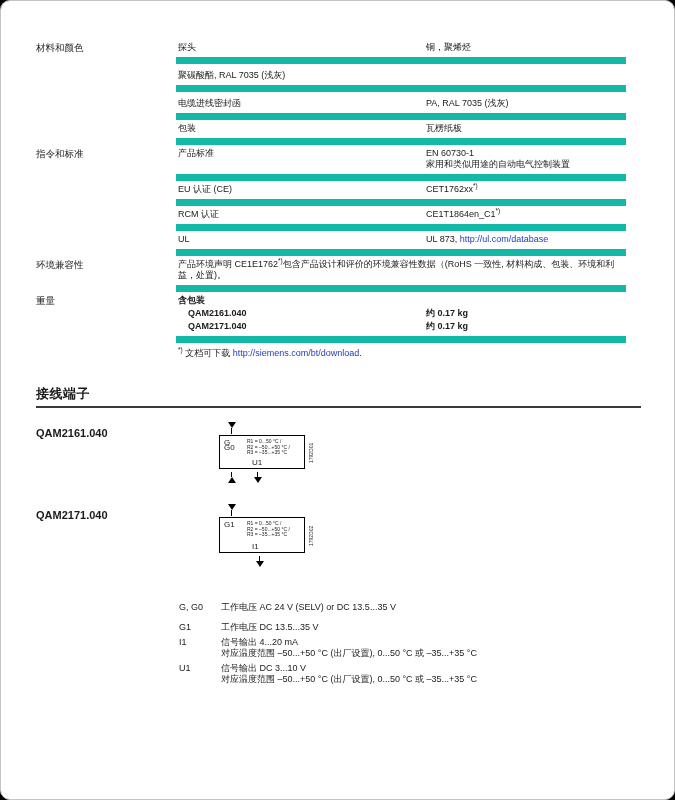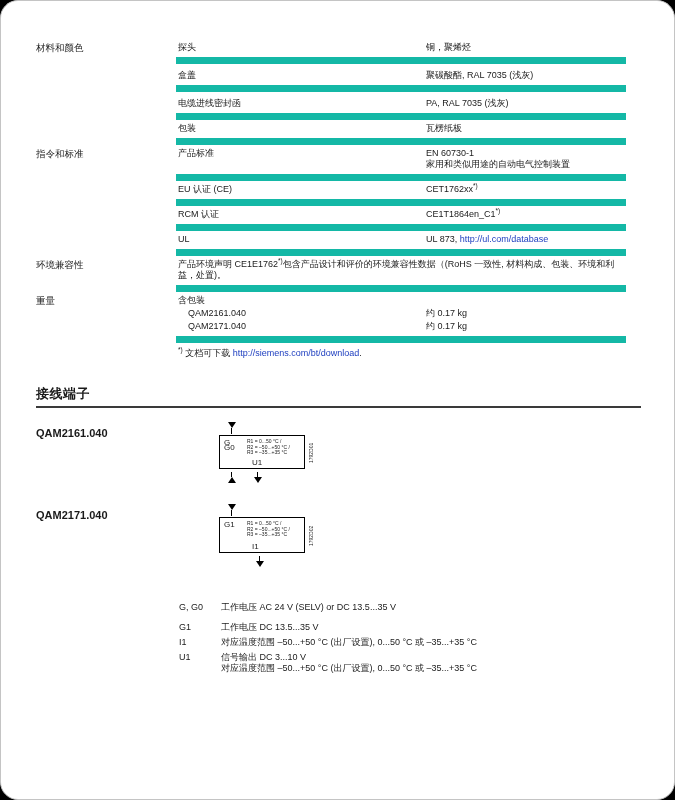--- a/index.html
+++ b/index.html
@@ -1,20 +1,20 @@
 <!DOCTYPE html>
 <html style="--link-color: #2040c0;"><head>
 <meta charset="utf-8">
 <style>
   * { margin:0; padding:0; box-sizing:border-box; }
   html,body { background:#000; }
   body { font-family:"Liberation Sans","DejaVu Sans",sans-serif; }
   .page {
     position:relative; width:675px; height:800px; background:#fff;
-    border:1px solid #c4c4c4; border-radius:18px; overflow:hidden;
+    border:1px solid #c4c4c4; border-radius:10px; overflow:hidden;
     color:#1a1a1a; font-size:9px; line-height:11px;
   }
   .content { padding:38px 35px 0 35px; }
 
   
   .spec-row { display:flex; align-items:flex-start; }
   .group-col { width:140px; flex:0 0 140px; padding-top:3px; font-size:9.5px; }
   .row-body {
     flex:0 0 450px; width:450px; display:flex; align-items:flex-start;
     border-bottom:7px solid #14b8a6; padding:3px 0 4px 2px; min-height:18px;
@@ -78,21 +78,20 @@
         <div class="cell-label">探头</div>
         <div class="cell-value">铜，聚烯烃</div>
       </div>
     </div>
     <div class="spec-row">
       <div class="group-col"></div>
     </div>
     <div class="spec-row">
       <div class="group-col"></div>
       <div class="row-body">
-        <div class="cell-label">盒盖</div>
         <div class="cell-value">聚碳酸酯, RAL 7035 (浅灰)</div>
       </div>
     </div>
     <div class="spec-row">
       <div class="group-col"></div>
     </div>
     <div class="spec-row">
       <div class="group-col"></div>
       <div class="row-body">
         <div class="cell-label">电缆进线密封函</div>
@@ -141,21 +140,21 @@
 
     <div class="spec-row">
       <div class="group-col">环境兼容性</div>
       <div class="row-body">
         <div class="env-text"><span>产品环境声明 CE1E1762</span><sup class="fnmark">*)</sup><span>包含产品设计和评价的环境兼容性数据（(RoHS 一致性, 材料构成、包装、环境和利益，处置)。</span></div>
       </div>
     </div>
 
     <div class="spec-row">
       <div class="group-col">重量</div>
-      <div class="row-body" style="display:block;">
+      <div class="row-body" style="display:block;font-weight:bold;">
         <div>含包装</div>
         <div class="weight-item">
           <div class="weight-model">QAM2161.040</div>
           <div>约 0.17 kg</div>
         </div>
         <div class="weight-item">
           <div class="weight-model">QAM2171.040</div>
           <div>约 0.17 kg</div>
         </div>
       </div>
@@ -233,20 +232,21 @@
       </div>
       <div class="legend-row">
         <div class="legend-term">G1</div>
         <div class="legend-desc">
             <span>工作电压 DC 13.5...35 V</span>
           </div>
       </div>
       <div class="legend-row">
         <div class="legend-term">I1</div>
         <div class="legend-desc">
+            <span>信号输出 4...20 mA</span>
             <span>对应温度范围 –50...+50 °C (出厂设置), 0...50 °C 或 –35...+35 °C</span>
           </div>
       </div>
       <div class="legend-row">
         <div class="legend-term">U1</div>
         <div class="legend-desc">
             <span>信号输出 DC 3...10 V</span>
             <span>对应温度范围 –50...+50 °C (出厂设置), 0...50 °C 或 –35...+35 °C</span>
           </div>
       </div>

